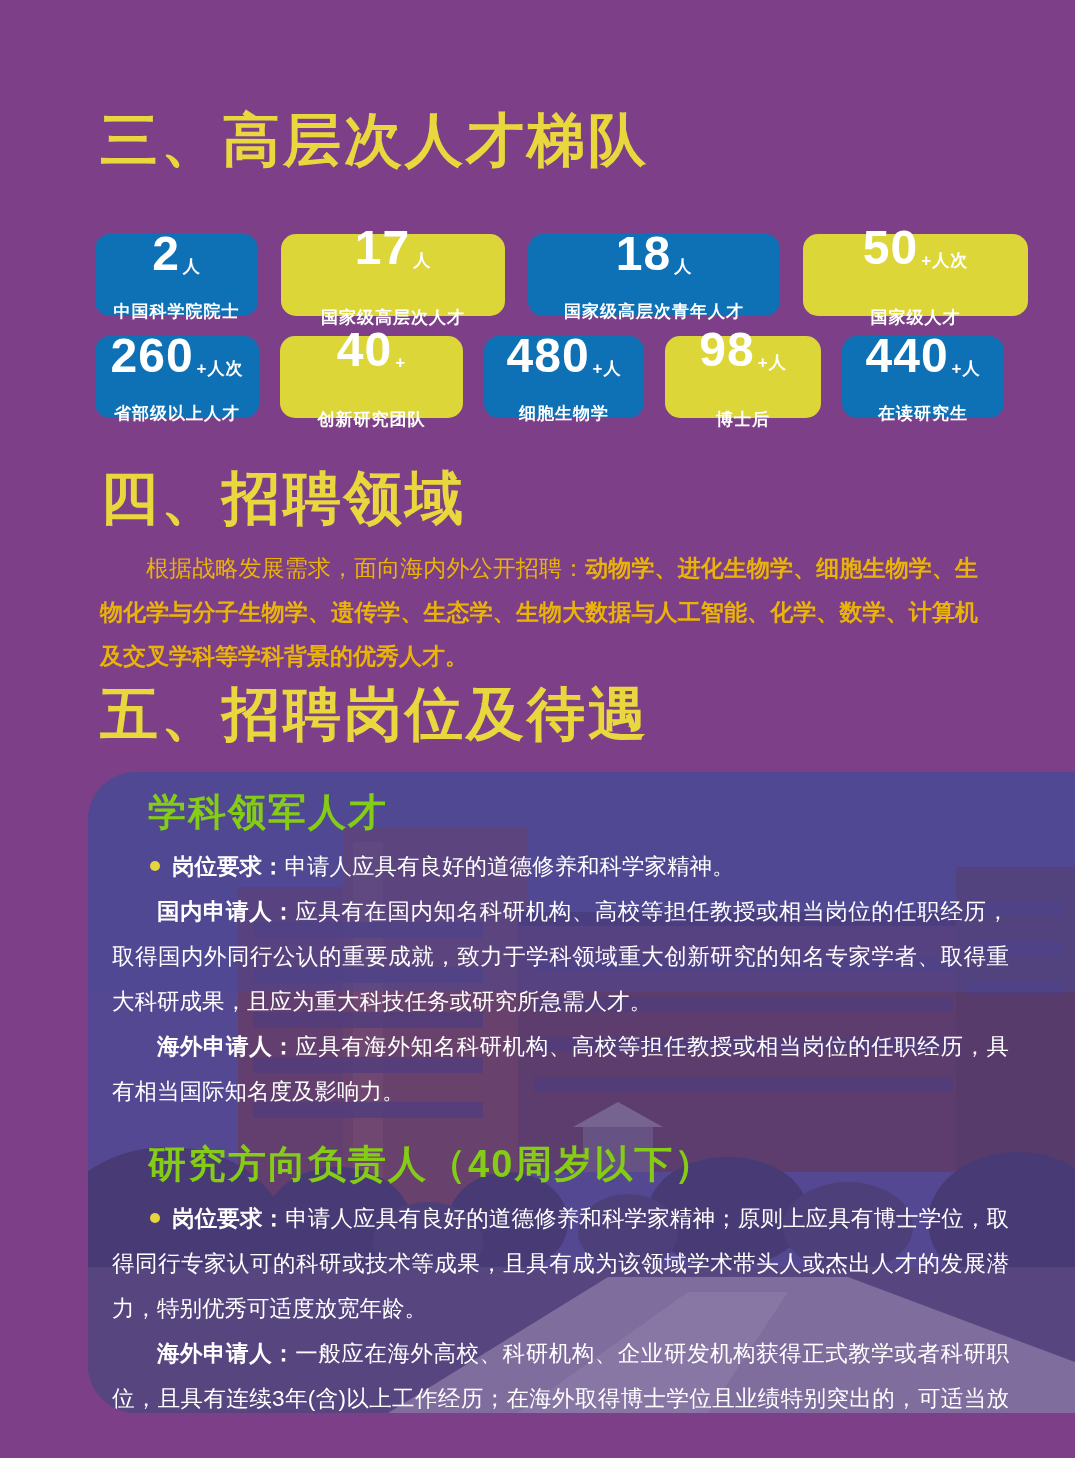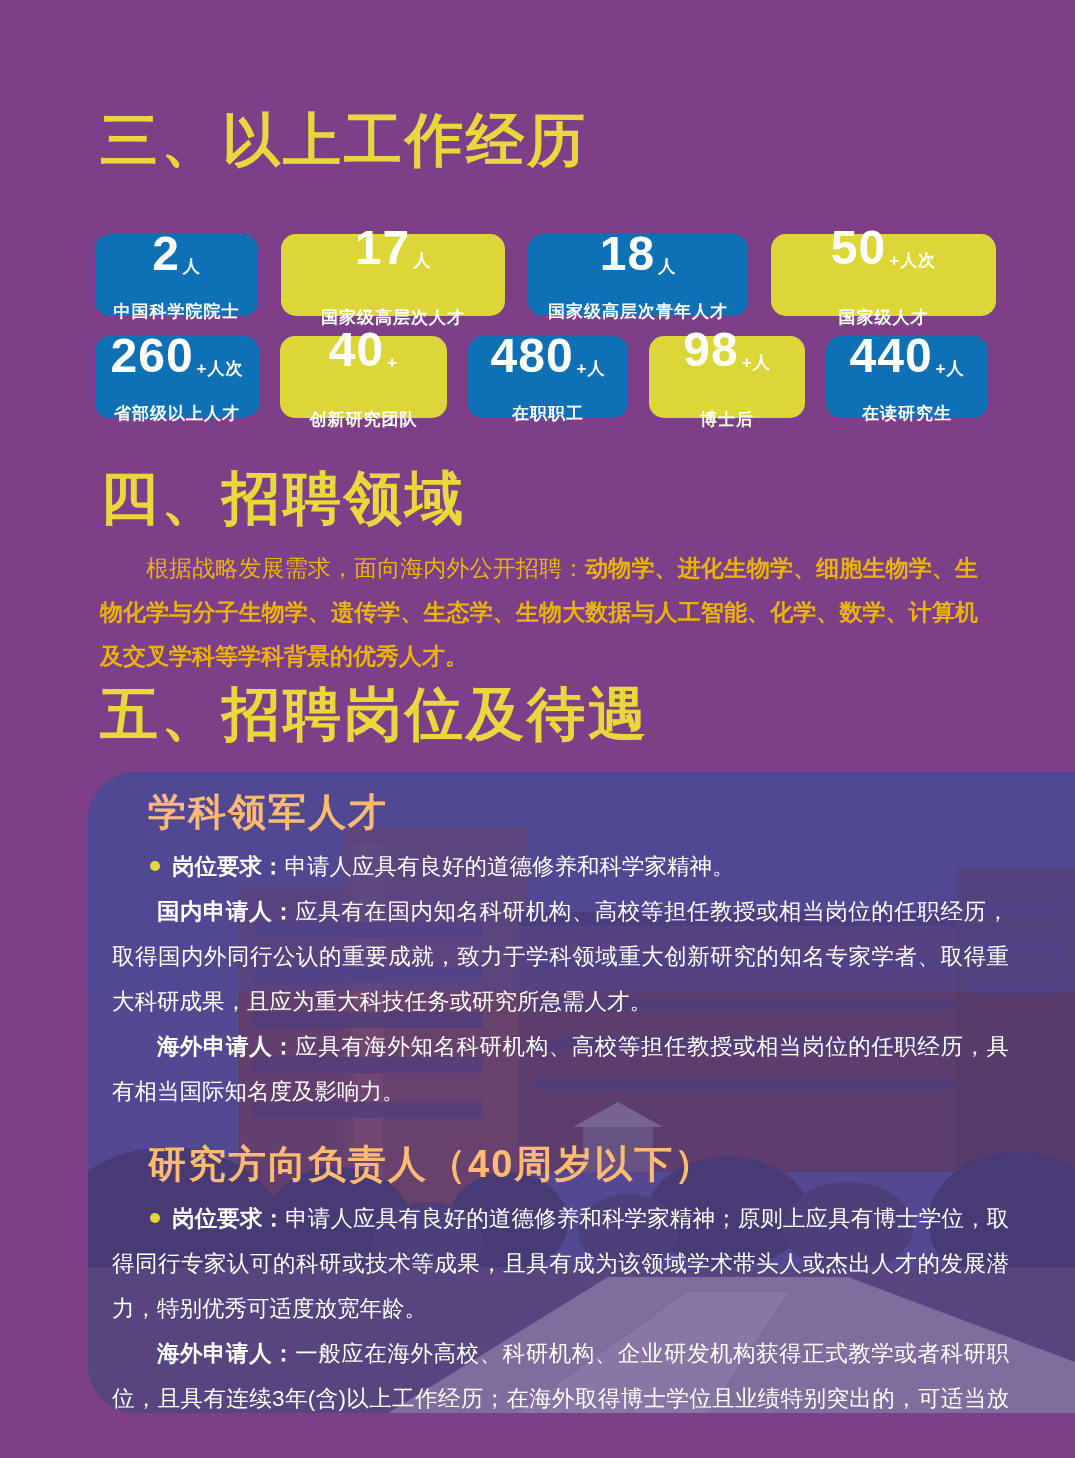--- a/index.html
+++ b/index.html
@@ -68,21 +68,21 @@
   .photo-bg svg { display: block; width: 100%; height: 100%; }
   .card-content {
     position: relative;
     z-index: 2;
     box-sizing: border-box;
     padding: 16px 66px 0 24px;
     color: #ffffff;
   }
   .card-heading {
     margin: 0 0 0 36px;
-    color: #fdba74;
+    color: #84cc16;
     font-size: 38px;
     font-weight: 900;
     letter-spacing: 2px;
     line-height: 48px;
   }
   #heading-director { margin-top: 26px; }
   .card-content p {
     margin: 0;
     font-size: 22.5px;
     line-height: 45px;
@@ -98,38 +98,38 @@
     background: #e6d53e;
     margin-right: 12px;
     vertical-align: 3px;
   }
 </style>
 </head>
 <body>
 
 <div class="page">
 
-  <h1 class="sec-title" id="title-talent">三、以上工作经历</h1>
+  <h1 class="sec-title" id="title-talent">三、高层次人才梯队</h1>
 
   <div class="stats-row" id="stats-row-1">
     <div class="stat-card blue" style="width:163px">
       <div class="num-line">
         <span class="stat-number">2</span>
         <span class="stat-suffix">人</span>
       </div>
       <div class="stat-label">中国科学院院士</div>
     </div>
     <div class="stat-card yellow" style="width:224px">
       <div class="num-line">
         <span class="stat-number">17</span>
         <span class="stat-suffix">人</span>
       </div>
       <div class="stat-label">国家级高层次人才</div>
     </div>
-    <div class="stat-card blue" style="width:220px">
+    <div class="stat-card blue" style="width:252px">
       <div class="num-line">
         <span class="stat-number">18</span>
         <span class="stat-suffix">人</span>
       </div>
       <div class="stat-label">国家级高层次青年人才</div>
     </div>
     <div class="stat-card yellow" style="width:225px">
       <div class="num-line">
         <span class="stat-number">50</span>
         <span class="stat-suffix">+人次</span>
@@ -139,33 +139,33 @@
   </div>
 
   <div class="stats-row" id="stats-row-2">
     <div class="stat-card blue" style="width:164px">
       <div class="num-line">
         <span class="stat-number">260</span>
         <span class="stat-suffix">+人次</span>
       </div>
       <div class="stat-label">省部级以上人才</div>
     </div>
-    <div class="stat-card yellow" style="width:167px">
+    <div class="stat-card yellow" style="width:183px">
       <div class="num-line">
         <span class="stat-number">40</span>
         <span class="stat-suffix">+</span>
       </div>
       <div class="stat-label">创新研究团队</div>
     </div>
     <div class="stat-card blue" style="width:160px">
       <div class="num-line">
         <span class="stat-number">480</span>
         <span class="stat-suffix">+人</span>
       </div>
-      <div class="stat-label">在职职工</div>
+      <div class="stat-label">细胞生物学</div>
     </div>
     <div class="stat-card yellow" style="width:156px">
       <div class="num-line">
         <span class="stat-number">98</span>
         <span class="stat-suffix">+人</span>
       </div>
       <div class="stat-label">博士后</div>
     </div>
     <div class="stat-card blue" style="width:162px">
       <div class="num-line">

